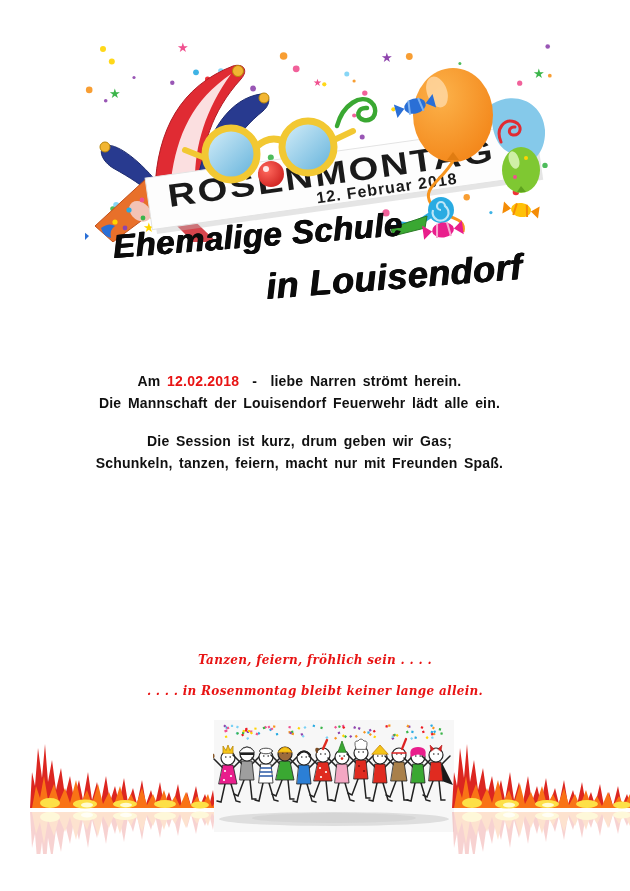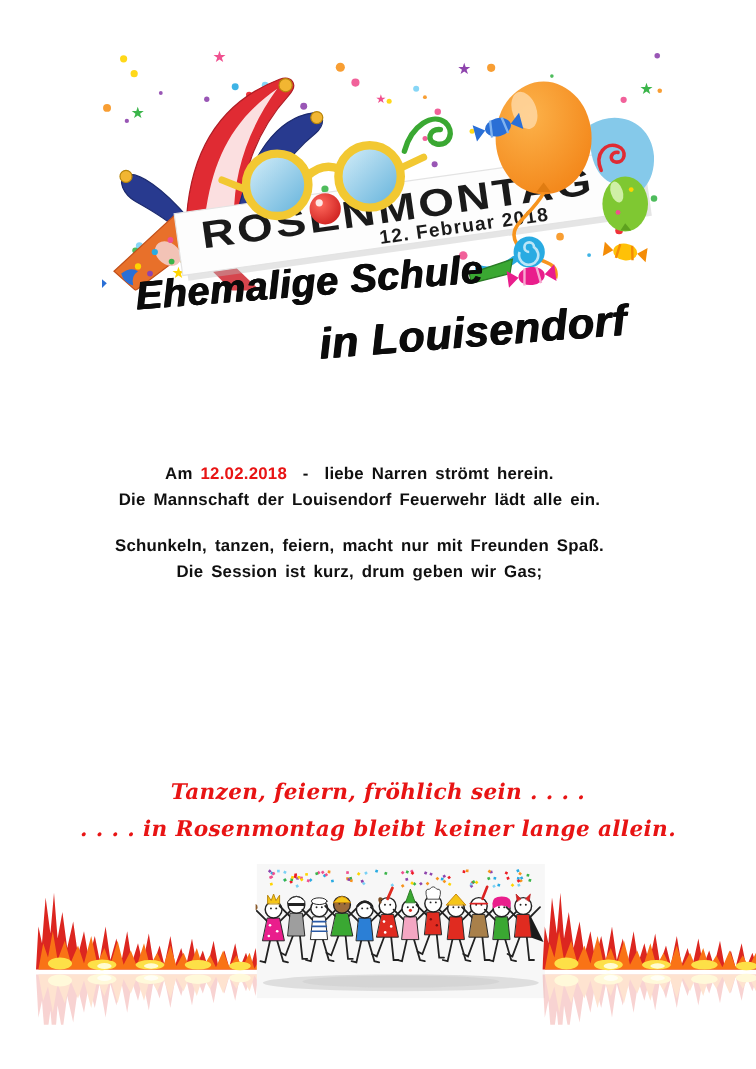--- a/index.html
+++ b/index.html
@@ -11,32 +11,32 @@
 
   
   .venue-line{position:absolute;font-style:italic;font-weight:700;color:#0b0b0b;
     font-family:"Liberation Sans",sans-serif;transform:rotate(-4.5deg);
     transform-origin:left center;letter-spacing:.5px;white-space:nowrap;
     text-shadow:.7px 0 #0b0b0b,-.3px 0 #0b0b0b;}
   #venue1{left:113px;top:228px;font-size:33px;}
   #venue2{left:266px;top:266px;font-size:36px;}
 
   
-  .invitation{position:absolute;top:384px;left:0;width:599px;text-align:center;color:#101010;}
+  .invitation{position:absolute;top:371px;left:0;width:599px;text-align:center;color:#101010;}
   .stanza{margin:0 0 17px 0;}
   .line{display:block;white-space:pre-wrap;font-weight:700;font-size:14px;
         line-height:21.5px;letter-spacing:.2px;word-spacing:2.5px;
         font-family:"Liberation Sans",sans-serif;}
   .red{color:var(--accent,#e81414);}
 
   
   .slogan{position:absolute;top:645px;left:0;width:630px;text-align:center;
           color:var(--accent,#e81414);font-family:"DejaVu Serif",serif;
           font-style:italic;font-weight:700;}
-  .slogan-line{font-size:18px;line-height:31px;letter-spacing:.3px;white-space:pre-wrap;}
+  .slogan-line{font-size:12px;line-height:31px;letter-spacing:.3px;white-space:pre-wrap;}
 
   
   .footer{position:absolute;top:720px;left:0;width:630px;height:118px;}
   .flames{position:absolute;top:22px;width:185px;height:112px;}
   #flames-left{left:30px;}
   #flames-right{left:452px;}
   .dancers{position:absolute;left:213px;top:0;width:242px;height:112px;}
 </style>
 </head>
 <body>
@@ -219,22 +219,22 @@
 
   <div id="venue1" class="venue-line">Ehemalige Schule</div>
   <div id="venue2" class="venue-line">in Louisendorf</div>
 
   <div class="invitation">
     <p class="stanza">
       <span class="line"><span>Am </span><span class="red">12.02.2018</span><span>  -  liebe Narren strömt herein.</span></span>
       <span class="line">Die Mannschaft der Louisendorf Feuerwehr lädt alle ein.</span>
     </p>
     <p class="stanza">
+      <span class="line">Die Session ist kurz, drum geben wir Gas;</span>
       <span class="line">Schunkeln, tanzen, feiern, macht nur mit Freunden Spaß.</span>
-      <span class="line">Die Session ist kurz, drum geben wir Gas;</span>
     </p>
   </div>
 
   <div class="slogan">
     <div class="slogan-line">Tanzen, feiern, fröhlich sein . . . .</div>
     <div class="slogan-line">. . . . in Rosenmontag bleibt keiner lange allein.</div>
   </div>
 
   <div class="footer">
 

